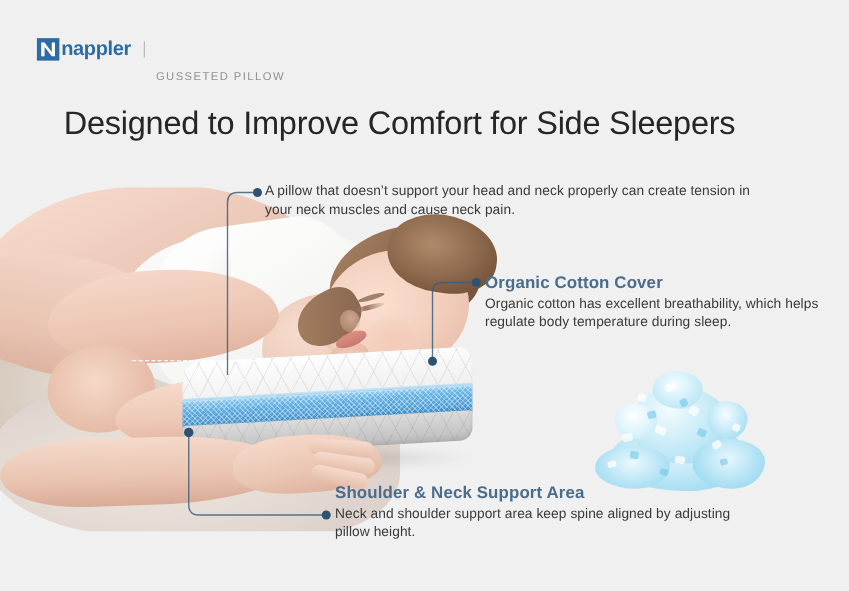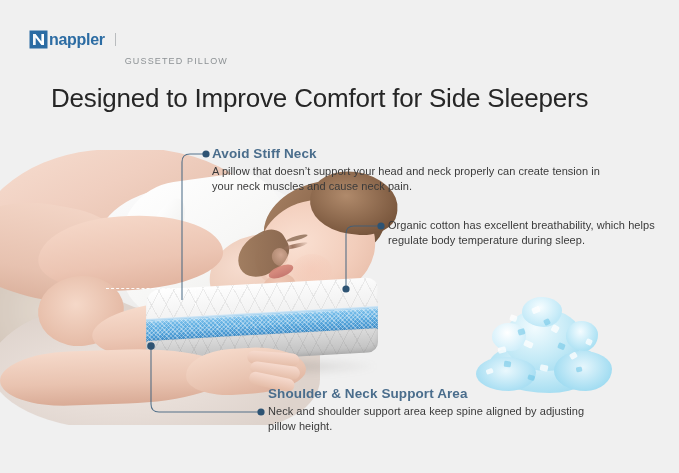--- a/index.html
+++ b/index.html
@@ -274,25 +274,25 @@
     <path d="M381 226 H354 Q346 226 346 234 V286" fill="none" stroke="#3b5f7d" stroke-width="1.1" opacity="0.85"></path>
     <circle cx="381" cy="226" r="3.6" fill="#2d5373"></circle>
     <circle cx="346" cy="289" r="3.6" fill="#2d5373"></circle>
 
     <path d="M151 346 V404 Q151 412 159 412 H260" fill="none" stroke="#3b5f7d" stroke-width="1.1" opacity="0.85"></path>
     <circle cx="151" cy="346" r="3.8" fill="#2d5373"></circle>
     <circle cx="261" cy="412" r="3.6" fill="#2d5373"></circle>
   </svg>
 
   <div class="callout c1">
-    <p class="co-title">Avoid Stiff Neck</p>
     <p class="co-body">A pillow that doesn’t support your head and neck properly can create tension in your neck muscles and cause neck pain.</p>
   </div>
 
   <div class="callout c2">
+    <p class="co-title">Organic Cotton Cover</p>
     <p class="co-body">Organic cotton has excellent breathability, which helps regulate body temperature during sleep.</p>
   </div>
 
   <div class="callout c3">
     <p class="co-title">Shoulder &amp; Neck Support Area</p>
     <p class="co-body">Neck and shoulder support area keep spine aligned by adjusting pillow height.</p>
   </div>
 
 </div>
 

